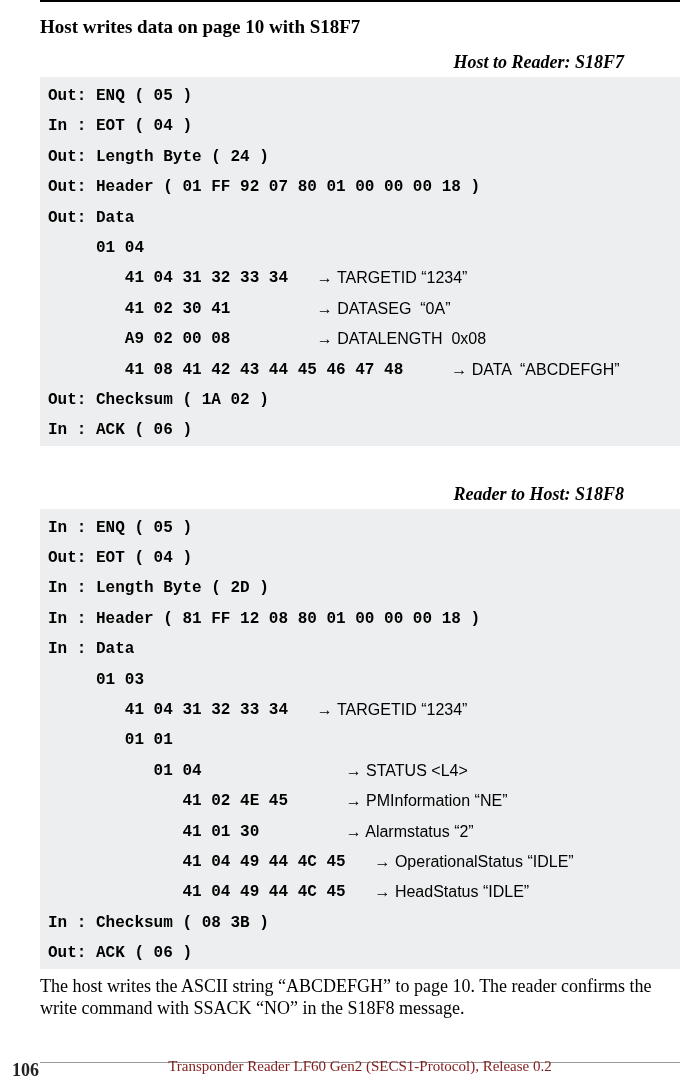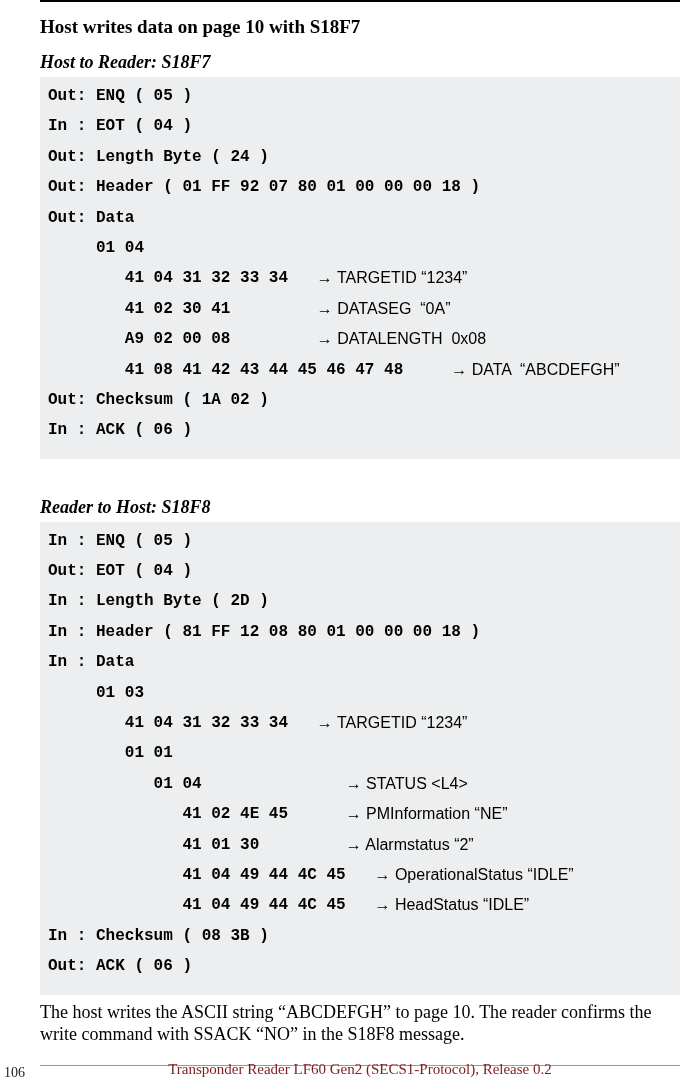--- a/index.html
+++ b/index.html
@@ -27,25 +27,26 @@
       font-size: 19px;
       margin-bottom: 14px;
     }
     .sub-title {
       font-family: "Times New Roman", Times, serif;
       font-style: italic;
       font-weight: bold;
       font-size: 18px;
       margin-bottom: 4px;
       margin-top: 8px;
+      text-align: right;
     }
     .protocol-block {
       background: #edeeef;
       width: 640px;
-      padding: 4px 8px 13px 8px;
+      padding: 4px 8px 0 8px;
       font-family: "Courier New", Courier, monospace;
       font-size: 16px;
       line-height: 1.9;
       font-weight: bold;
     }
     .protocol-line {
       display: flex;
       white-space: pre;
     }
     .annot {
@@ -66,24 +67,25 @@
     .footer {
       position: absolute;
       bottom: 10px;
       left: 0;
       width: 680px;
       display: flex;
       align-items: center;
     }
     .page-num {
       font-family: "Times New Roman", Times, serif;
-      font-size: 14px;
+      font-size: 18px;
       color: #222;
       width: 40px;
-      padding-left: 4px;
+      padding-left: 12px;
+      font-weight: bold;
     }
     .footer-line {
       border-top: 1px solid #999;
       flex: 1;
       position: relative;
       top: -8px;
     }
     .footer-text {
       position: absolute;
       left: 0;

